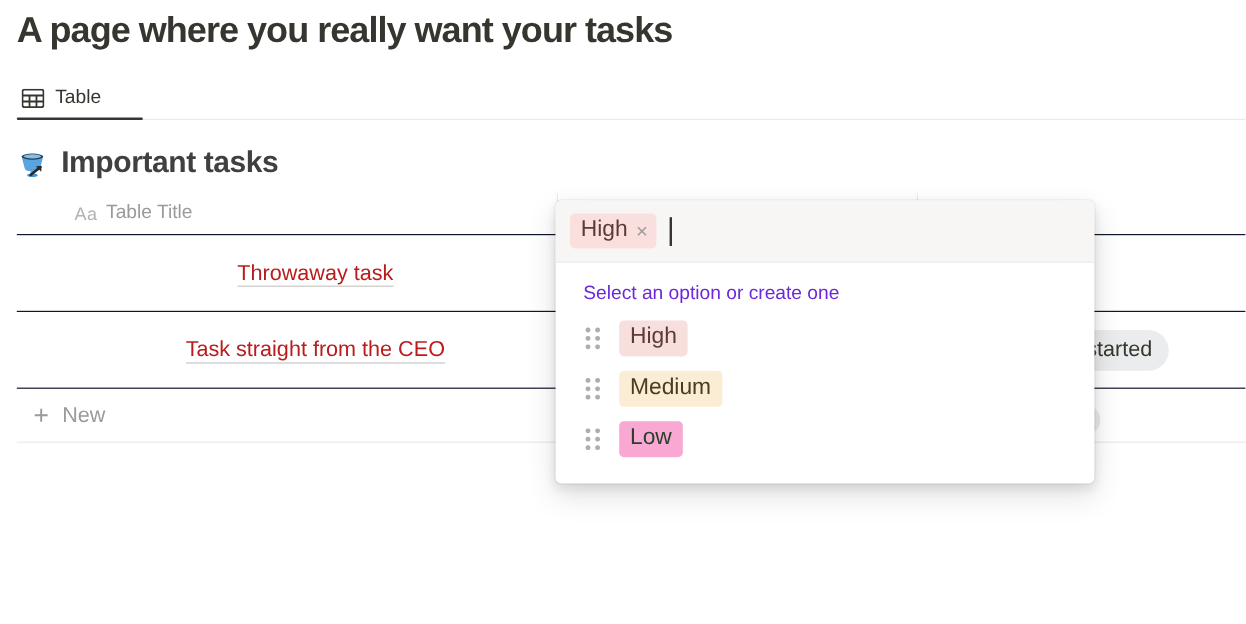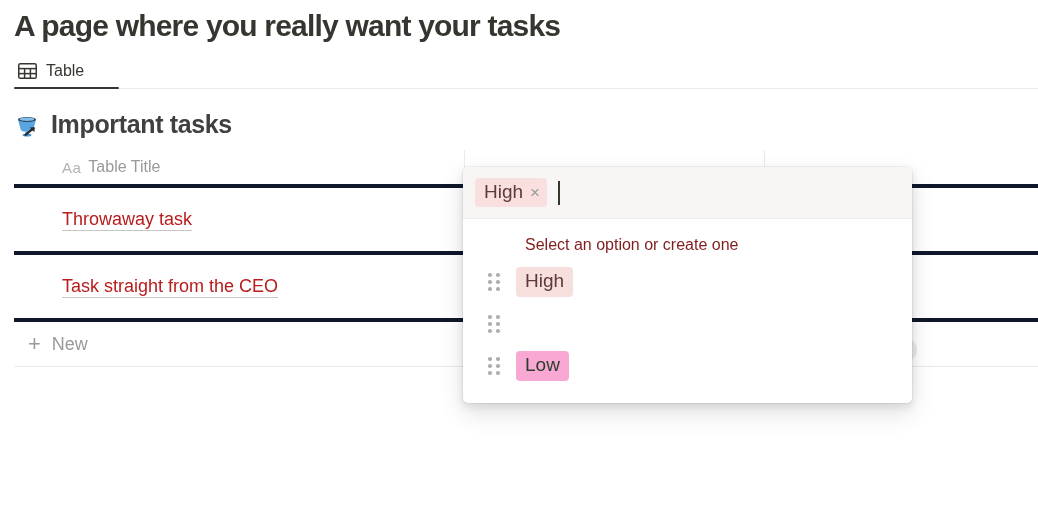--- a/index.html
+++ b/index.html
@@ -22,21 +22,21 @@
     line-height: 1.18;
     font-weight: 700;
     letter-spacing: -0.8px;
     color: #37352f;
     padding: 8px 40px 0 14px;
     margin: 0;
   }
 
   
   .view-tabs {
-    margin-top: 16px;
+    margin-top: 27px;
     padding-left: 14px;
     position: relative;
   }
   .tab {
     display: inline-flex;
     align-items: center;
     gap: 9px;
     padding: 3px 8px 9px 4px;
     font-size: 16px;
     color: #37352f;
@@ -97,23 +97,23 @@
     border-collapse: collapse;
     table-layout: fixed;
   }
   .tbl col.c-title { width: 450px; }
   .tbl col.c-prio  { width: 300px; }
   .tbl col.c-stat  { width: 274px; }
 
   .tbl th, .tbl td {
     padding: 0;
     margin: 0;
-    text-align: left;
+    text-align: center;
     vertical-align: middle;
-    border-bottom: 4px solid #0f172a;
+    border-bottom: 1px solid #0f172a;
   }
   .tbl th {
     height: 34px;
     font-weight: 400;
   }
   .tbl td {
     height: 63px;
   }
   .tbl td.cell-prio, .tbl td.cell-stat,
   .tbl th.head-prio, .tbl th.head-stat {
@@ -250,22 +250,21 @@
   .caret {
     display: inline-block;
     width: 1.5px;
     height: 24px;
     background: #37352f;
     margin-left: 7px;
   }
   .popup-hint {
     padding: 17px 0 7px 23px;
     font-size: 16px;
-    color: #7f1d1d;
-    margin-left: 39px;
+    color: #6d28d9;
   }
   .opt-list { padding: 0 0 6px 0; }
   .option {
     display: flex;
     align-items: center;
     height: 42px;
     padding-left: 25px;
     gap: 16px;
     cursor: pointer;
   }
@@ -422,20 +421,21 @@
 
     <div class="option">
       <span class="drag">
         <i></i>
           <i></i>
           <i></i>
           <i></i>
           <i></i>
           <i></i>
       </span>
+      <span class="chip chip-medium">Medium</span>
     </div>
 
     <div class="option">
       <span class="drag">
         <i></i>
           <i></i>
           <i></i>
           <i></i>
           <i></i>
           <i></i>

